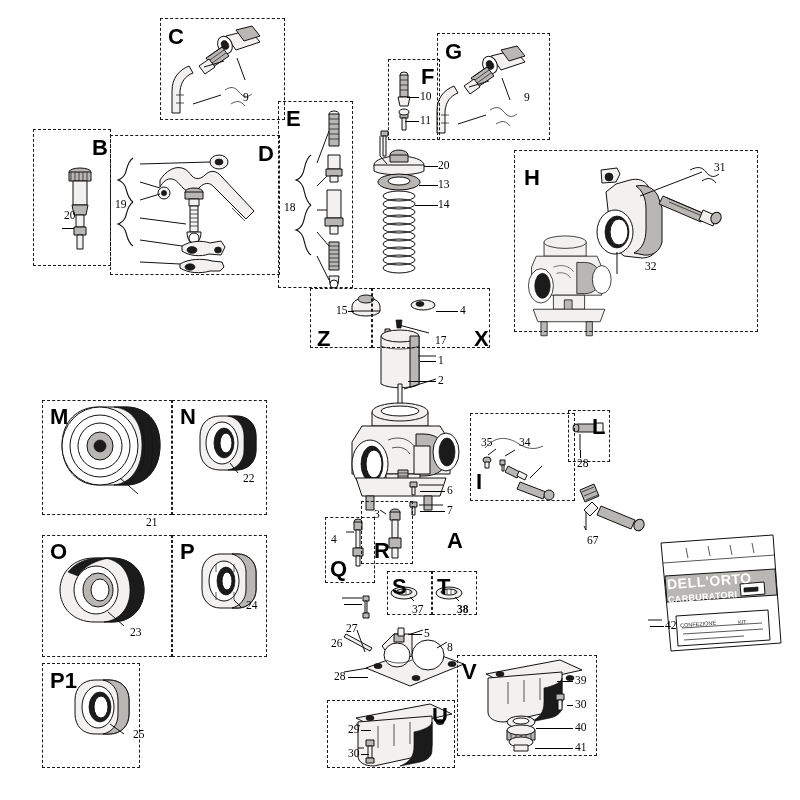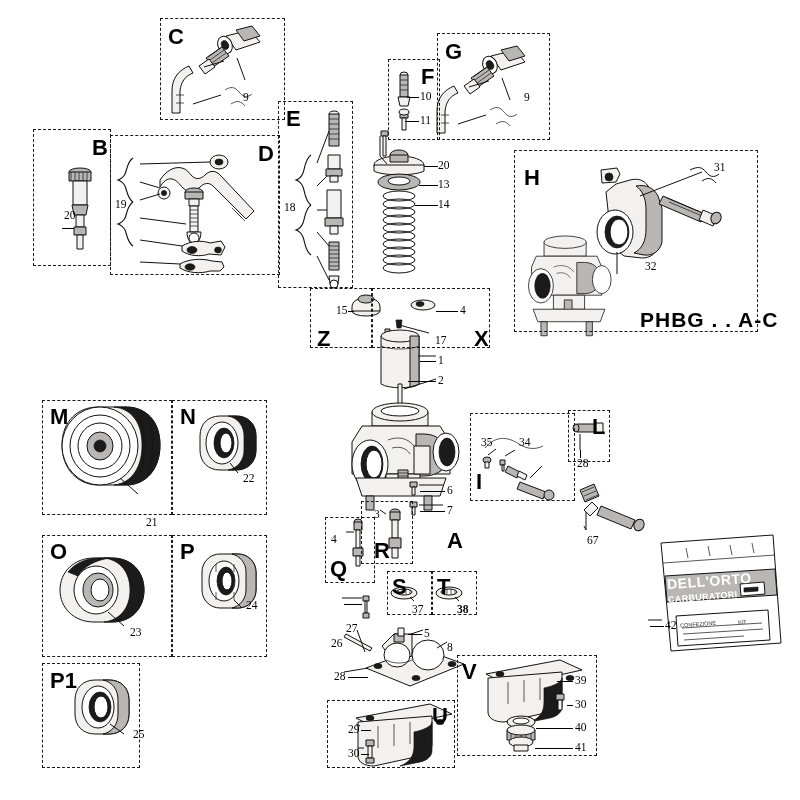--- a/index.html
+++ b/index.html
@@ -525,21 +525,20 @@
   <div class="group-label big" style="left:180px;top:541px;">P</div>
   <div class="group-label big" style="left:50px;top:670px;">P1</div>
   <div class="group-label big" style="left:447px;top:530px;">A</div>
   <div class="group-label big" style="left:330px;top:558px;">Q</div>
   <div class="group-label big" style="left:374px;top:540px;">R</div>
   <div class="group-label big" style="left:392px;top:576px;">S</div>
   <div class="group-label big" style="left:437px;top:576px;">T</div>
   <div class="group-label big" style="left:432px;top:705px;">U</div>
   <div class="group-label big" style="left:462px;top:661px;">V</div>
 
-  <div class="model-text" style="left:640px;top:308px;">PHBG . . A-C</div>
 
   <div style="position:absolute;left:667px;top:573px;transform:rotate(-4.5deg);font-family:'Liberation Sans',sans-serif;font-weight:bold;font-size:14px;color:#ffffff;letter-spacing:0.5px;">DELL'ORTO</div>
   <div style="position:absolute;left:668px;top:592px;transform:rotate(-4.5deg);font-family:'Liberation Sans',sans-serif;font-weight:bold;font-size:9px;color:#ffffff;letter-spacing:0.3px;">CARBURATORI</div>
   <div style="position:absolute;left:680px;top:621px;transform:rotate(-4.5deg);font-family:'Liberation Sans',sans-serif;font-size:5.5px;color:#333;">CONFEZIONE</div>
   <div style="position:absolute;left:738px;top:619px;transform:rotate(-4.5deg);font-family:'Liberation Sans',sans-serif;font-size:5.5px;color:#333;">KIT</div>
 
   <div class="callout" style="left:243px;top:92px;">9</div>
   <div class="callout" style="left:48px;top:210px;margin-left:16px;">20</div>
   <div class="callout" style="left:115px;top:199px;">19</div>
   <div class="callout" style="left:284px;top:202px;">18</div>

